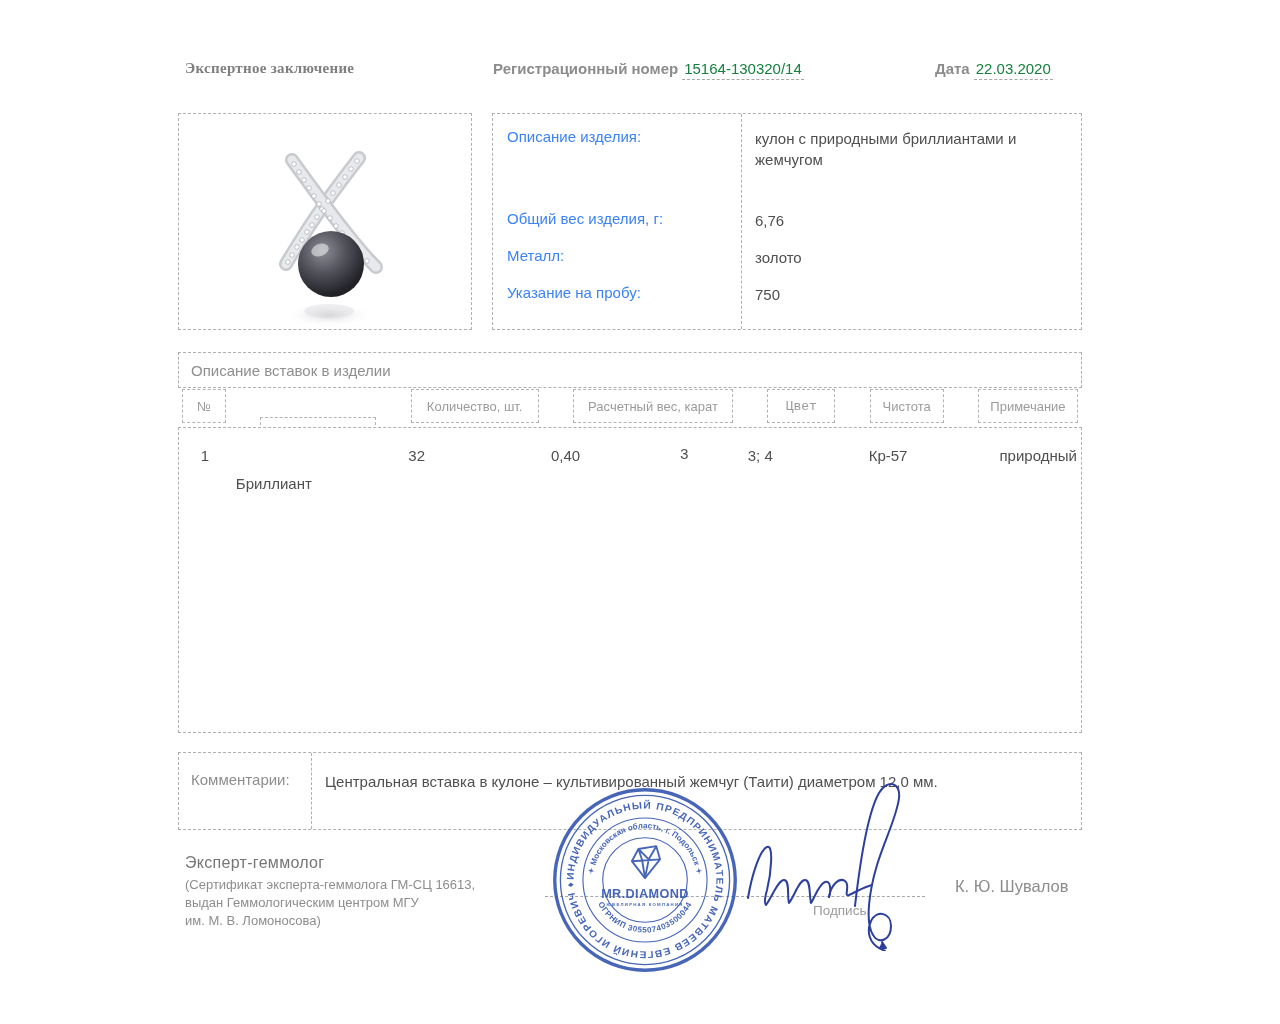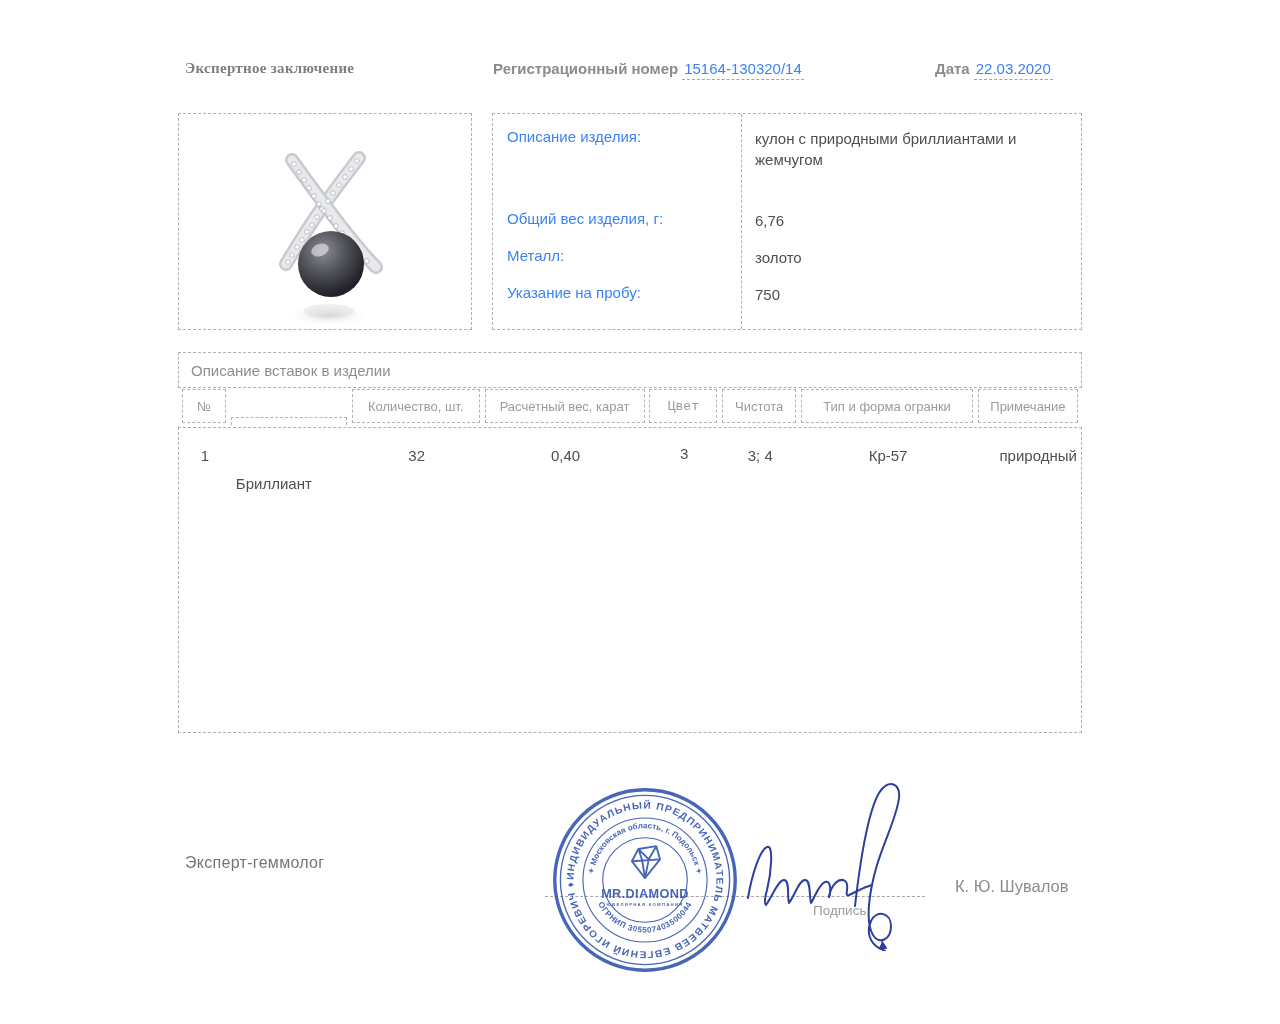--- a/index.html
+++ b/index.html
@@ -6,21 +6,21 @@
   html,body { background:#ffffff; }
   .page {
     position:relative; width:1280px; height:1024px; background:#ffffff;
     font-family:"Liberation Sans", sans-serif; overflow:hidden;
   }
   
   .hdr-title { position:absolute; left:185px; top:60px; font-size:15px; font-weight:bold; color:#7f7f7f; letter-spacing:.3px;font-family:Liberation Serif, serif; }
   .hdr-reg   { position:absolute; left:493px; top:60px; font-size:15px; color:#8c8c8c; }
   .hdr-date  { position:absolute; left:935px; top:60px; font-size:15px; color:#8c8c8c; }
   .hdr-label { font-weight:bold; color:#8c8c8c; }
-  .hdr-value { color:#3b82f6; border-bottom:1px dashed #a6a6a6; padding:0 2px 2px 2px; margin-left:4px;margin-top:32px; }
+  .hdr-value { color:#15803d; border-bottom:1px dashed #a6a6a6; padding:0 2px 2px 2px; margin-left:4px;margin-top:32px; }
   
   .dbox { position:absolute; border:1px dashed #b0b0b0; background:#fff; }
   .photo-box  { left:178px; top:113px; width:294px; height:217px; }
   .info-box   { left:492px; top:113px; width:590px; height:217px; }
   .info-divider { position:absolute; left:248px; top:0; bottom:0; border-left:1px dashed #b0b0b0; }
   .info-row   { position:absolute; left:0; width:100%; font-size:15px; }
   .info-label { position:absolute; left:14px; width:225px; color:#3b82f6; }
   .info-value { position:absolute; left:262px; width:310px; color:#4f4f4f; line-height:21px; }
   
   .ins-title-box { left:178px; top:352px; width:904px; height:36px; }
@@ -148,38 +148,47 @@
   <div class="dbox ins-title-box">
     <div class="ins-title">Описание вставок в изделии</div>
   </div>
   <div class="ins-header">
     <div class="ins-cell c0">№</div>
     <div class="ins-cell c1">Наименование</div>
     <div class="ins-cell c2">Количество, шт.</div>
     <div class="ins-cell c3">Расчетный вес, карат</div>
     <div class="ins-cell c4">Цвет</div>
     <div class="ins-cell c5">Чистота</div>
-    <div class="ins-cell c6">Тип и форма огранки</div>
     <div class="ins-cell c7">Примечание</div>
   </div>
   <div class="dbox ins-data-box">
     <div class="ins-row">
       <div class="ins-val c0">1</div>
       <div class="ins-val c1">Бриллиант</div>
       <div class="ins-val c2">32</div>
       <div class="ins-val c3">0,40</div>
       <div class="ins-val c4">3</div>
       <div class="ins-val c5">3; 4</div>
       <div class="ins-val c6">Кр-57</div>
       <div class="ins-val c7">природный</div>
     </div>
   </div>
 
+  <div class="dbox comments-box">
+    <div class="com-divider"></div>
+    <div class="com-label">Комментарии:</div>
+    <div class="com-text">Центральная вставка в кулоне – культивированный жемчуг (Таити) диаметром 12,0 мм.</div>
+  </div>
 
   <div class="expert-role">Эксперт-геммолог</div>
+  <div class="expert-cert">
+    <div>(Сертификат эксперта-геммолога ГМ-СЦ 16613,</div>
+    <div>выдан Геммологическим центром МГУ</div>
+    <div>им. М. В. Ломоносова)</div>
+  </div>
 
   <div class="sig-line"></div>
   <div class="sig-label">Подпись</div>
   <div class="expert-name">К. Ю. Шувалов</div>
 
   <svg class="stamp-svg" viewBox="0 0 200 200" xmlns="http://www.w3.org/2000/svg" opacity="0.88">
     <defs>
       <path id="outerRing" d="M 24 100 A 76 76 0 1 1 24 100.01"></path>
       <path id="innerTopArc" d="M 45 100 A 55 55 0 1 1 155 100"></path>
       <path id="innerBotArc" d="M 44 100 A 56 56 0 0 0 156 100"></path>

